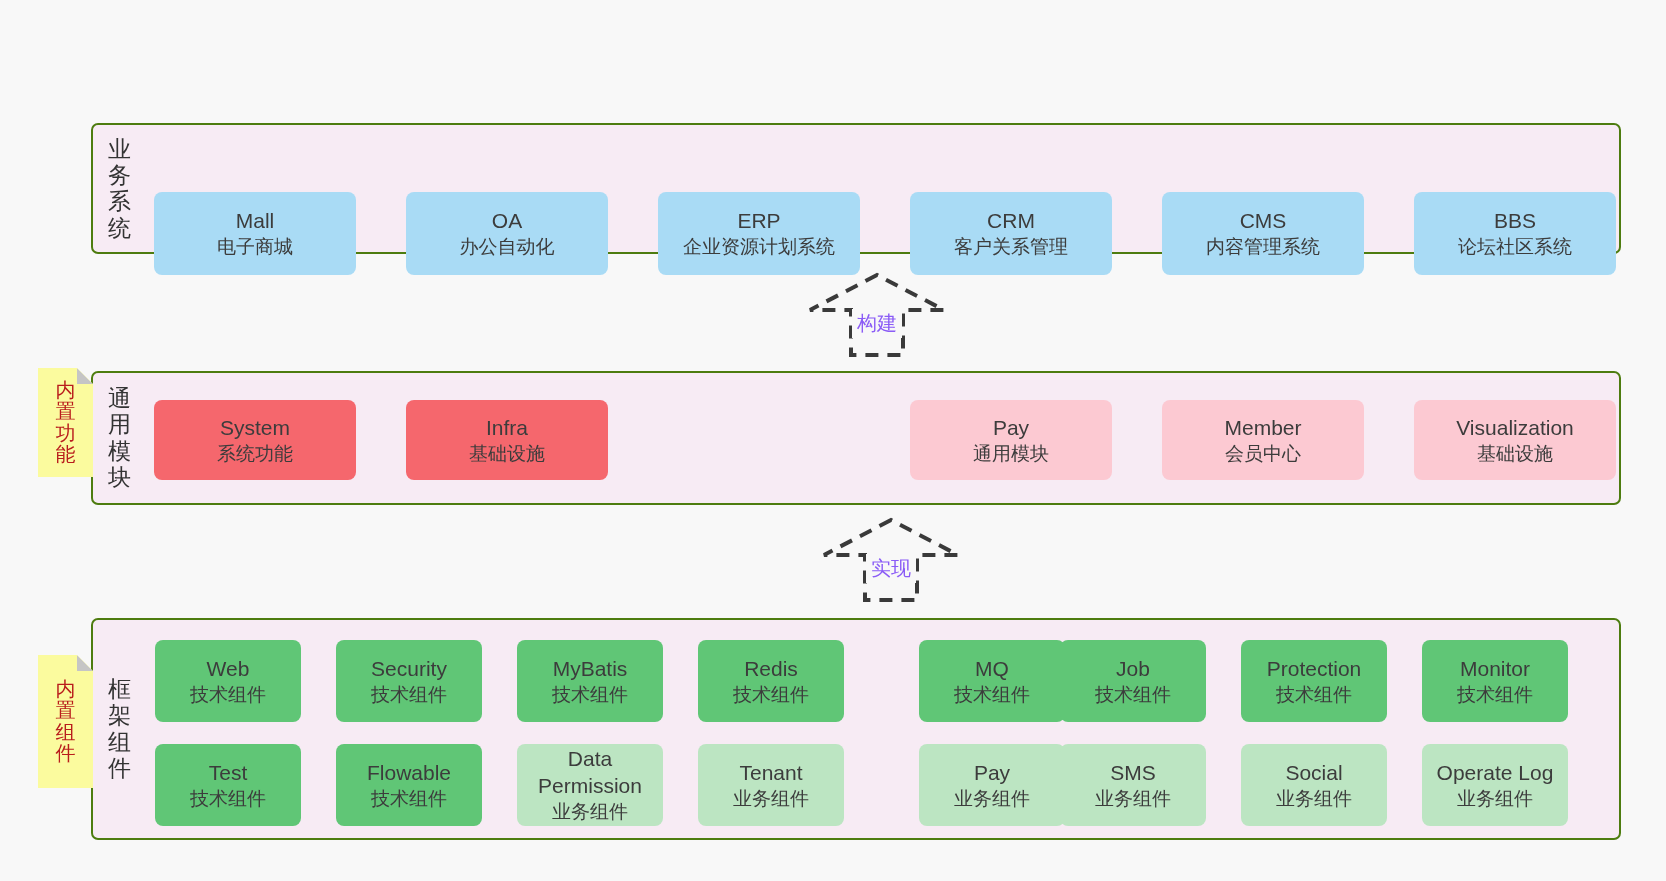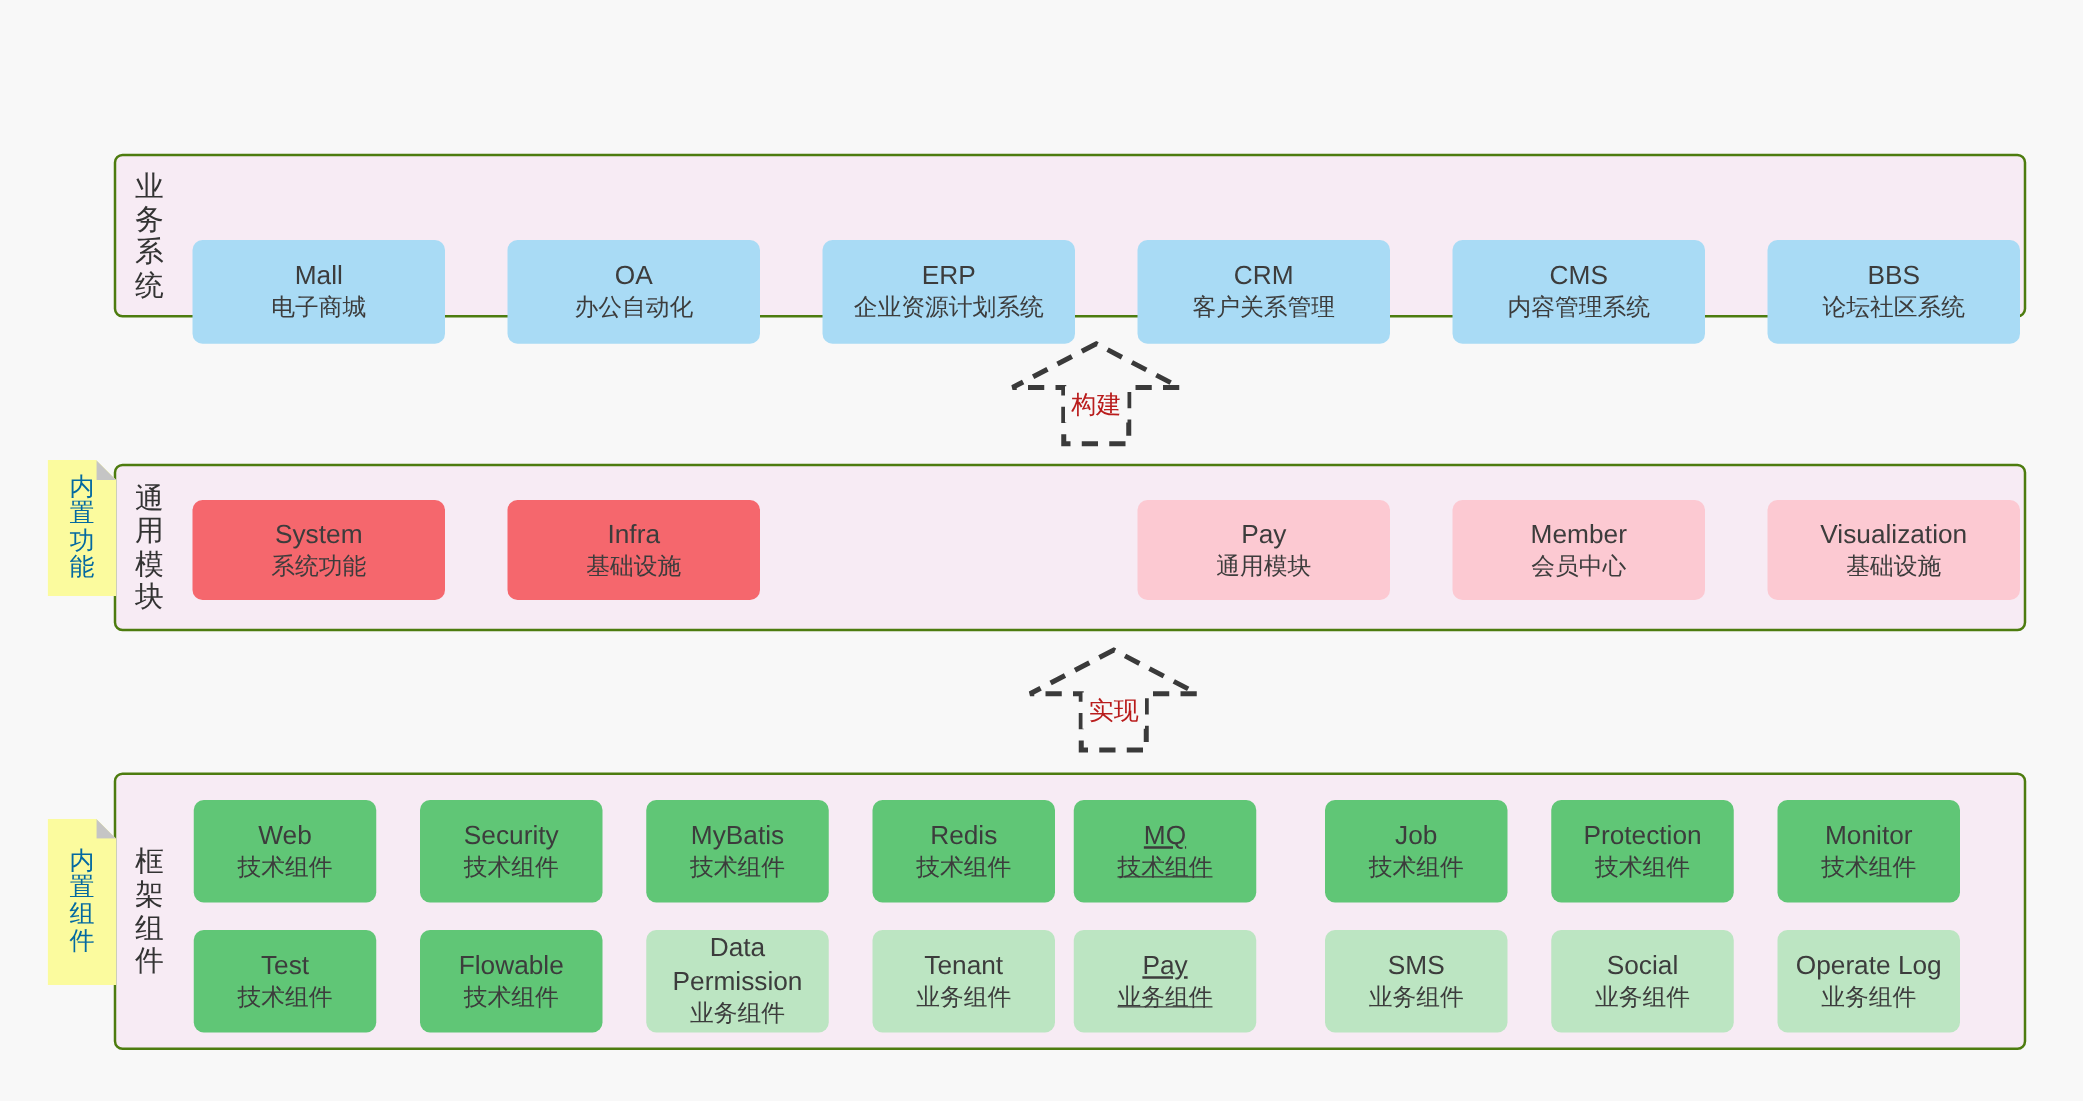--- a/index.html
+++ b/index.html
@@ -36,21 +36,21 @@
     border-radius:8px;
     display:flex;flex-direction:column;
     align-items:center;justify-content:center;
     text-align:center;
   }
   .band1 .box{width:202px;height:83px;top:27px;margin-top:40px;}
   .band2 .box{width:202px;height:80px;top:27px;}
   .band3 .box{width:146px;height:82px;}
   .r1{top:20px;} .r2{top:124px;}
   .c0{left:61px;} .c1{left:313px;} .c2{left:565px;} .c3{left:817px;} .c4{left:1069px;} .c5{left:1321px;}
-  .g0{left:62px;} .g1{left:243px;} .g2{left:424px;} .g3{left:605px;} .g4{left:766px;text-decoration:underline;} .g5{left:967px;} .g6{left:1148px;} .g7{left:1329px;}
+  .g0{left:62px;} .g1{left:243px;} .g2{left:424px;} .g3{left:605px;} .g4{left:826px;} .g5{left:967px;} .g6{left:1148px;} .g7{left:1329px;}
   .blue{background:#a9dbf5;}
   .red{background:#f5676d;}
   .pink{background:#fcc9d2;}
   .green{background:#60c676;}
   .lgreen{background:#bce5c2;}
   .box .t{font-size:21px;line-height:1.3;}
   .box .s{font-size:19px;line-height:1.35;}
   .note{
     position:absolute;
     width:55px;
@@ -64,31 +64,31 @@
     position:absolute;top:0;right:0;
     width:16px;height:16px;
     background:#c5c5c5;
     clip-path:polygon(0 0,100% 100%,0 100%);
   }
   .ntext{
     position:absolute;left:50%;top:50%;
     transform:translate(-50%,-50%);
     width:22px;
     font-size:20px;line-height:1.08;
-    color:#0369a1;text-align:center;
+    color:#b91c1c;text-align:center;
     word-break:break-all;
   }
   .arrow{position:absolute;width:142px;height:88px;z-index:2;}
   .arrow svg{position:absolute;left:0;top:0;}
   .alabel{
     position:absolute;top:38px;left:50%;
     transform:translateX(-50%);
     background:#f8f8f8;
     padding:1px 5px;
-    font-size:20px;color:#b91c1c;
+    font-size:20px;color:#8b5cf6;
     white-space:nowrap;
     font-family:Liberation Serif, serif;
   }
 </style>
 </head>
 <body>
 
 <div class="page">
 
   <section class="band band1">

